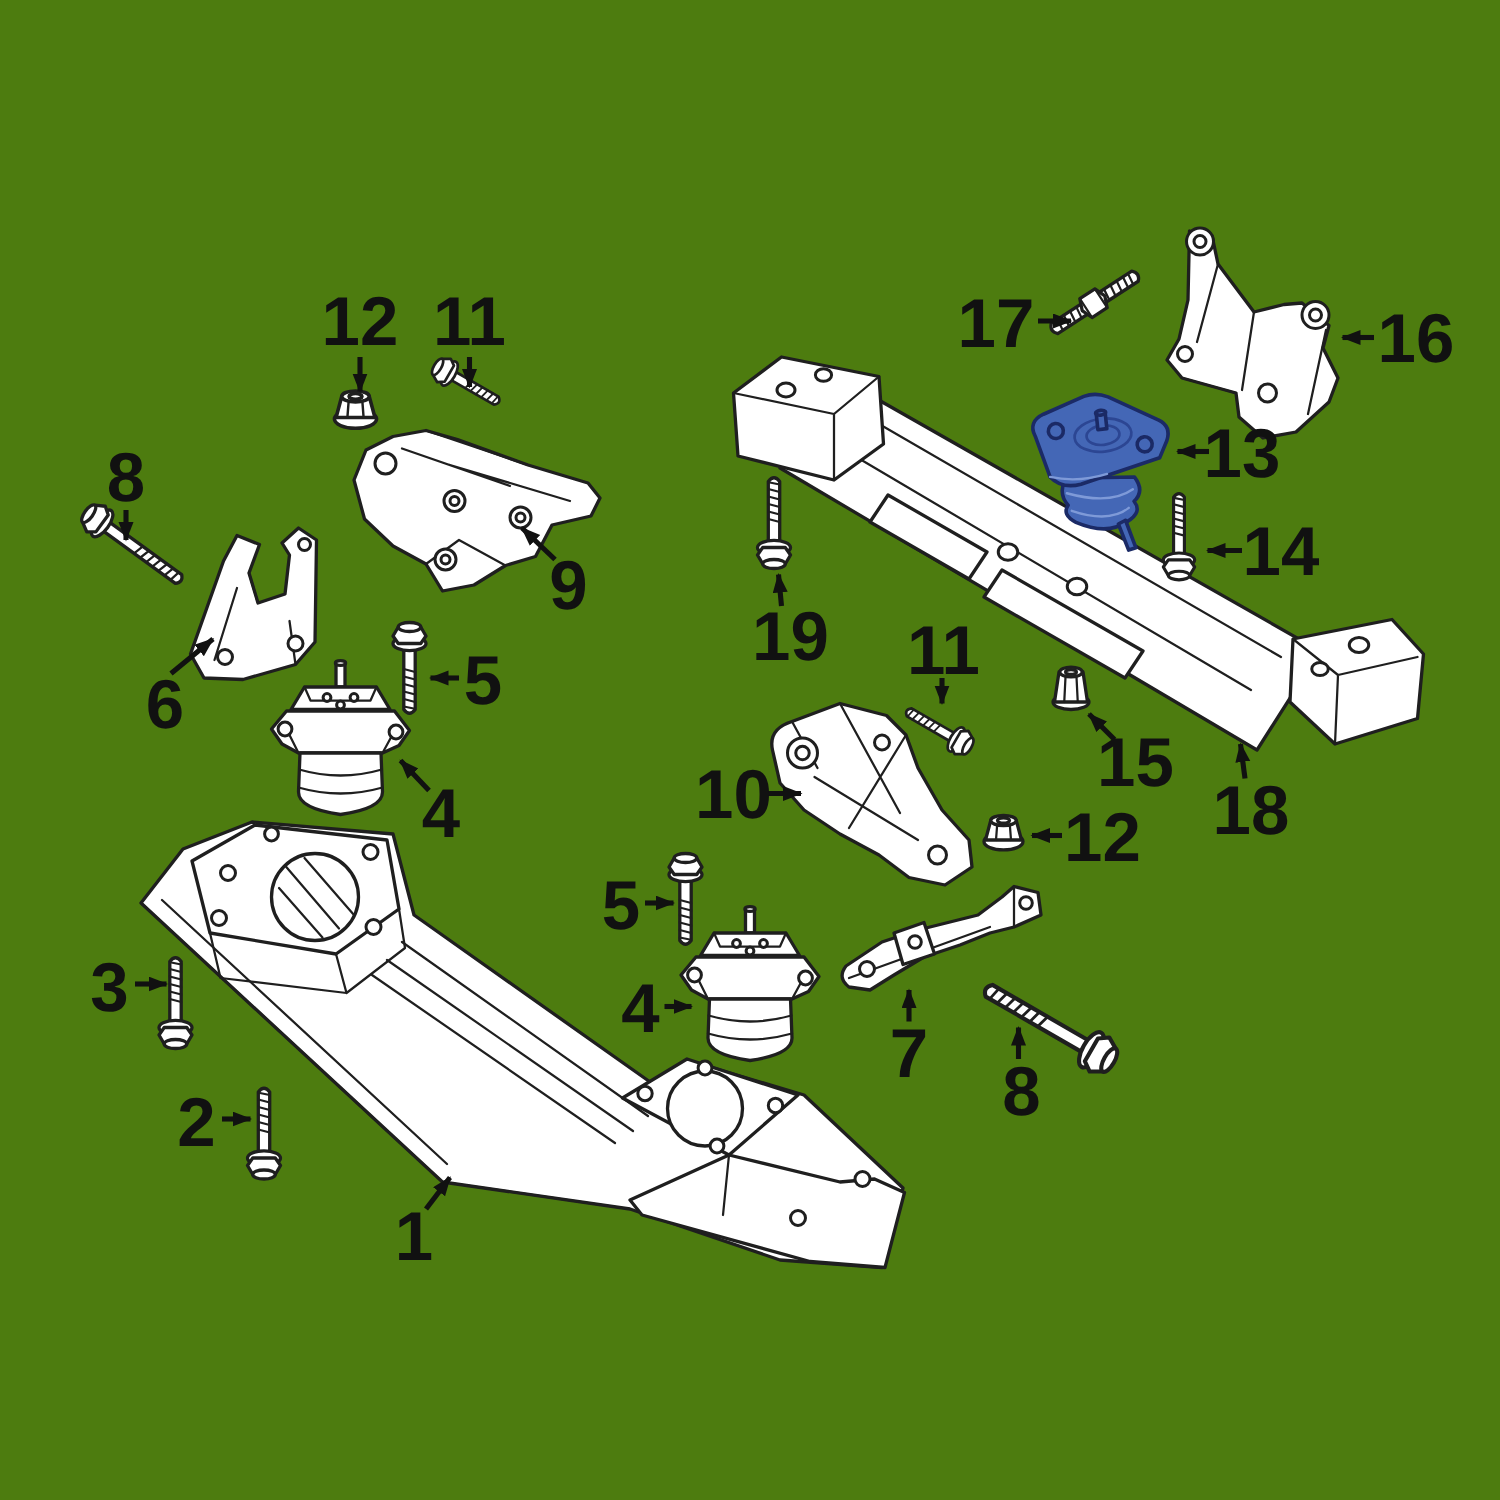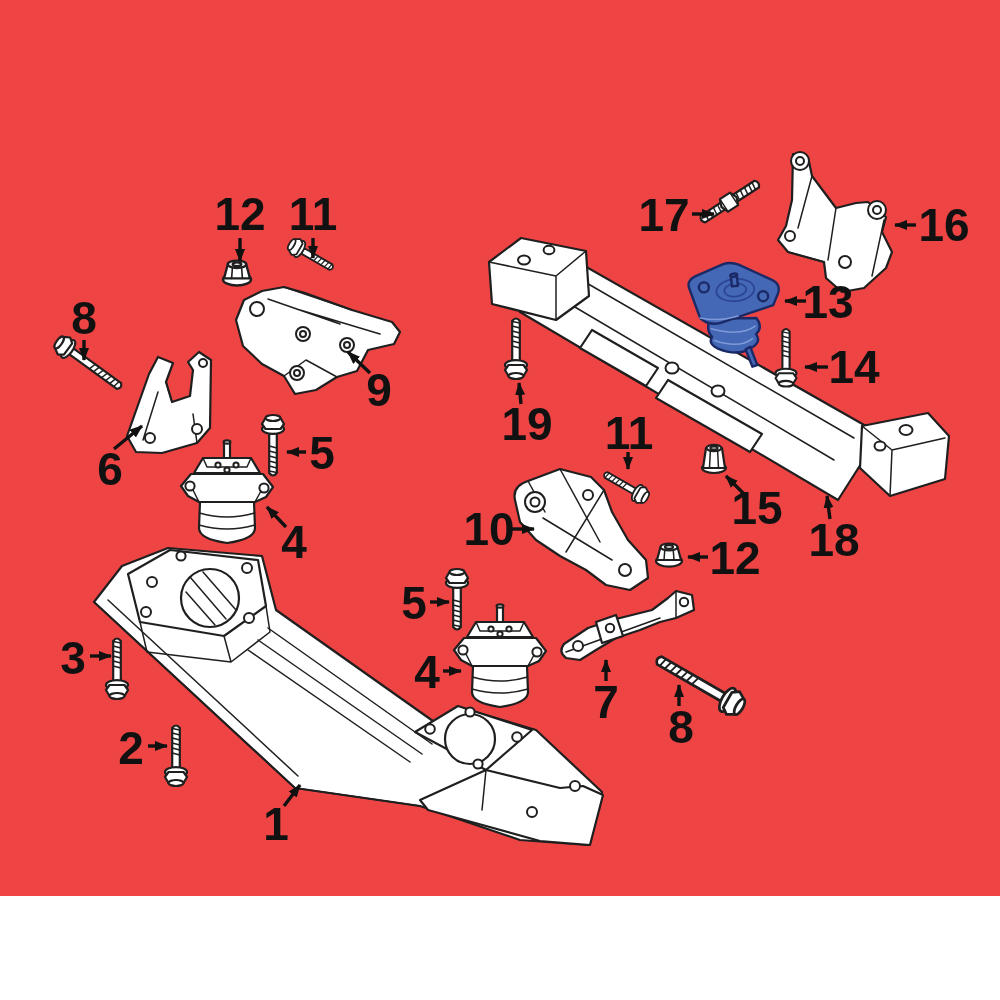--- a/index.html
+++ b/index.html
@@ -1,16 +1,16 @@
 <!DOCTYPE html>
 <html><head>
 <meta charset="utf-8">
 <style>
   html,body{margin:0;padding:0;background:#ffffff;}
-  .stage{position:relative;width:1000px;height:896px;background:#ef4444;overflow:hidden;
+  .stage{position:relative;width:1000px;height:1000px;background:#4d7c0f;overflow:hidden;
          font-family:"Liberation Sans",sans-serif;}
   svg{display:block}
   .part{fill:#ffffff;stroke:#1f1f1f;stroke-width:2.2;stroke-linejoin:round;stroke-linecap:round}
   .detail{fill:none;stroke:#1f1f1f;stroke-width:1.5;stroke-linejoin:round;stroke-linecap:round}
   .hole{fill:#ffffff;stroke:#1f1f1f;stroke-width:2}
   .arrow{stroke:#111111;stroke-width:3.4;fill:none}
   .callout{font-family:"Liberation Sans",sans-serif;font-weight:bold;font-size:46px;fill:#111111}
   .hp{fill:#4467b6;stroke:#1b2a66;stroke-width:2.4;stroke-linejoin:round;stroke-linecap:round}
   .hd{fill:none;stroke:#2c4693;stroke-width:1.8;stroke-linejoin:round;stroke-linecap:round}
   .hl{fill:none;stroke:#7e9ad8;stroke-width:1.6;stroke-linecap:round}

